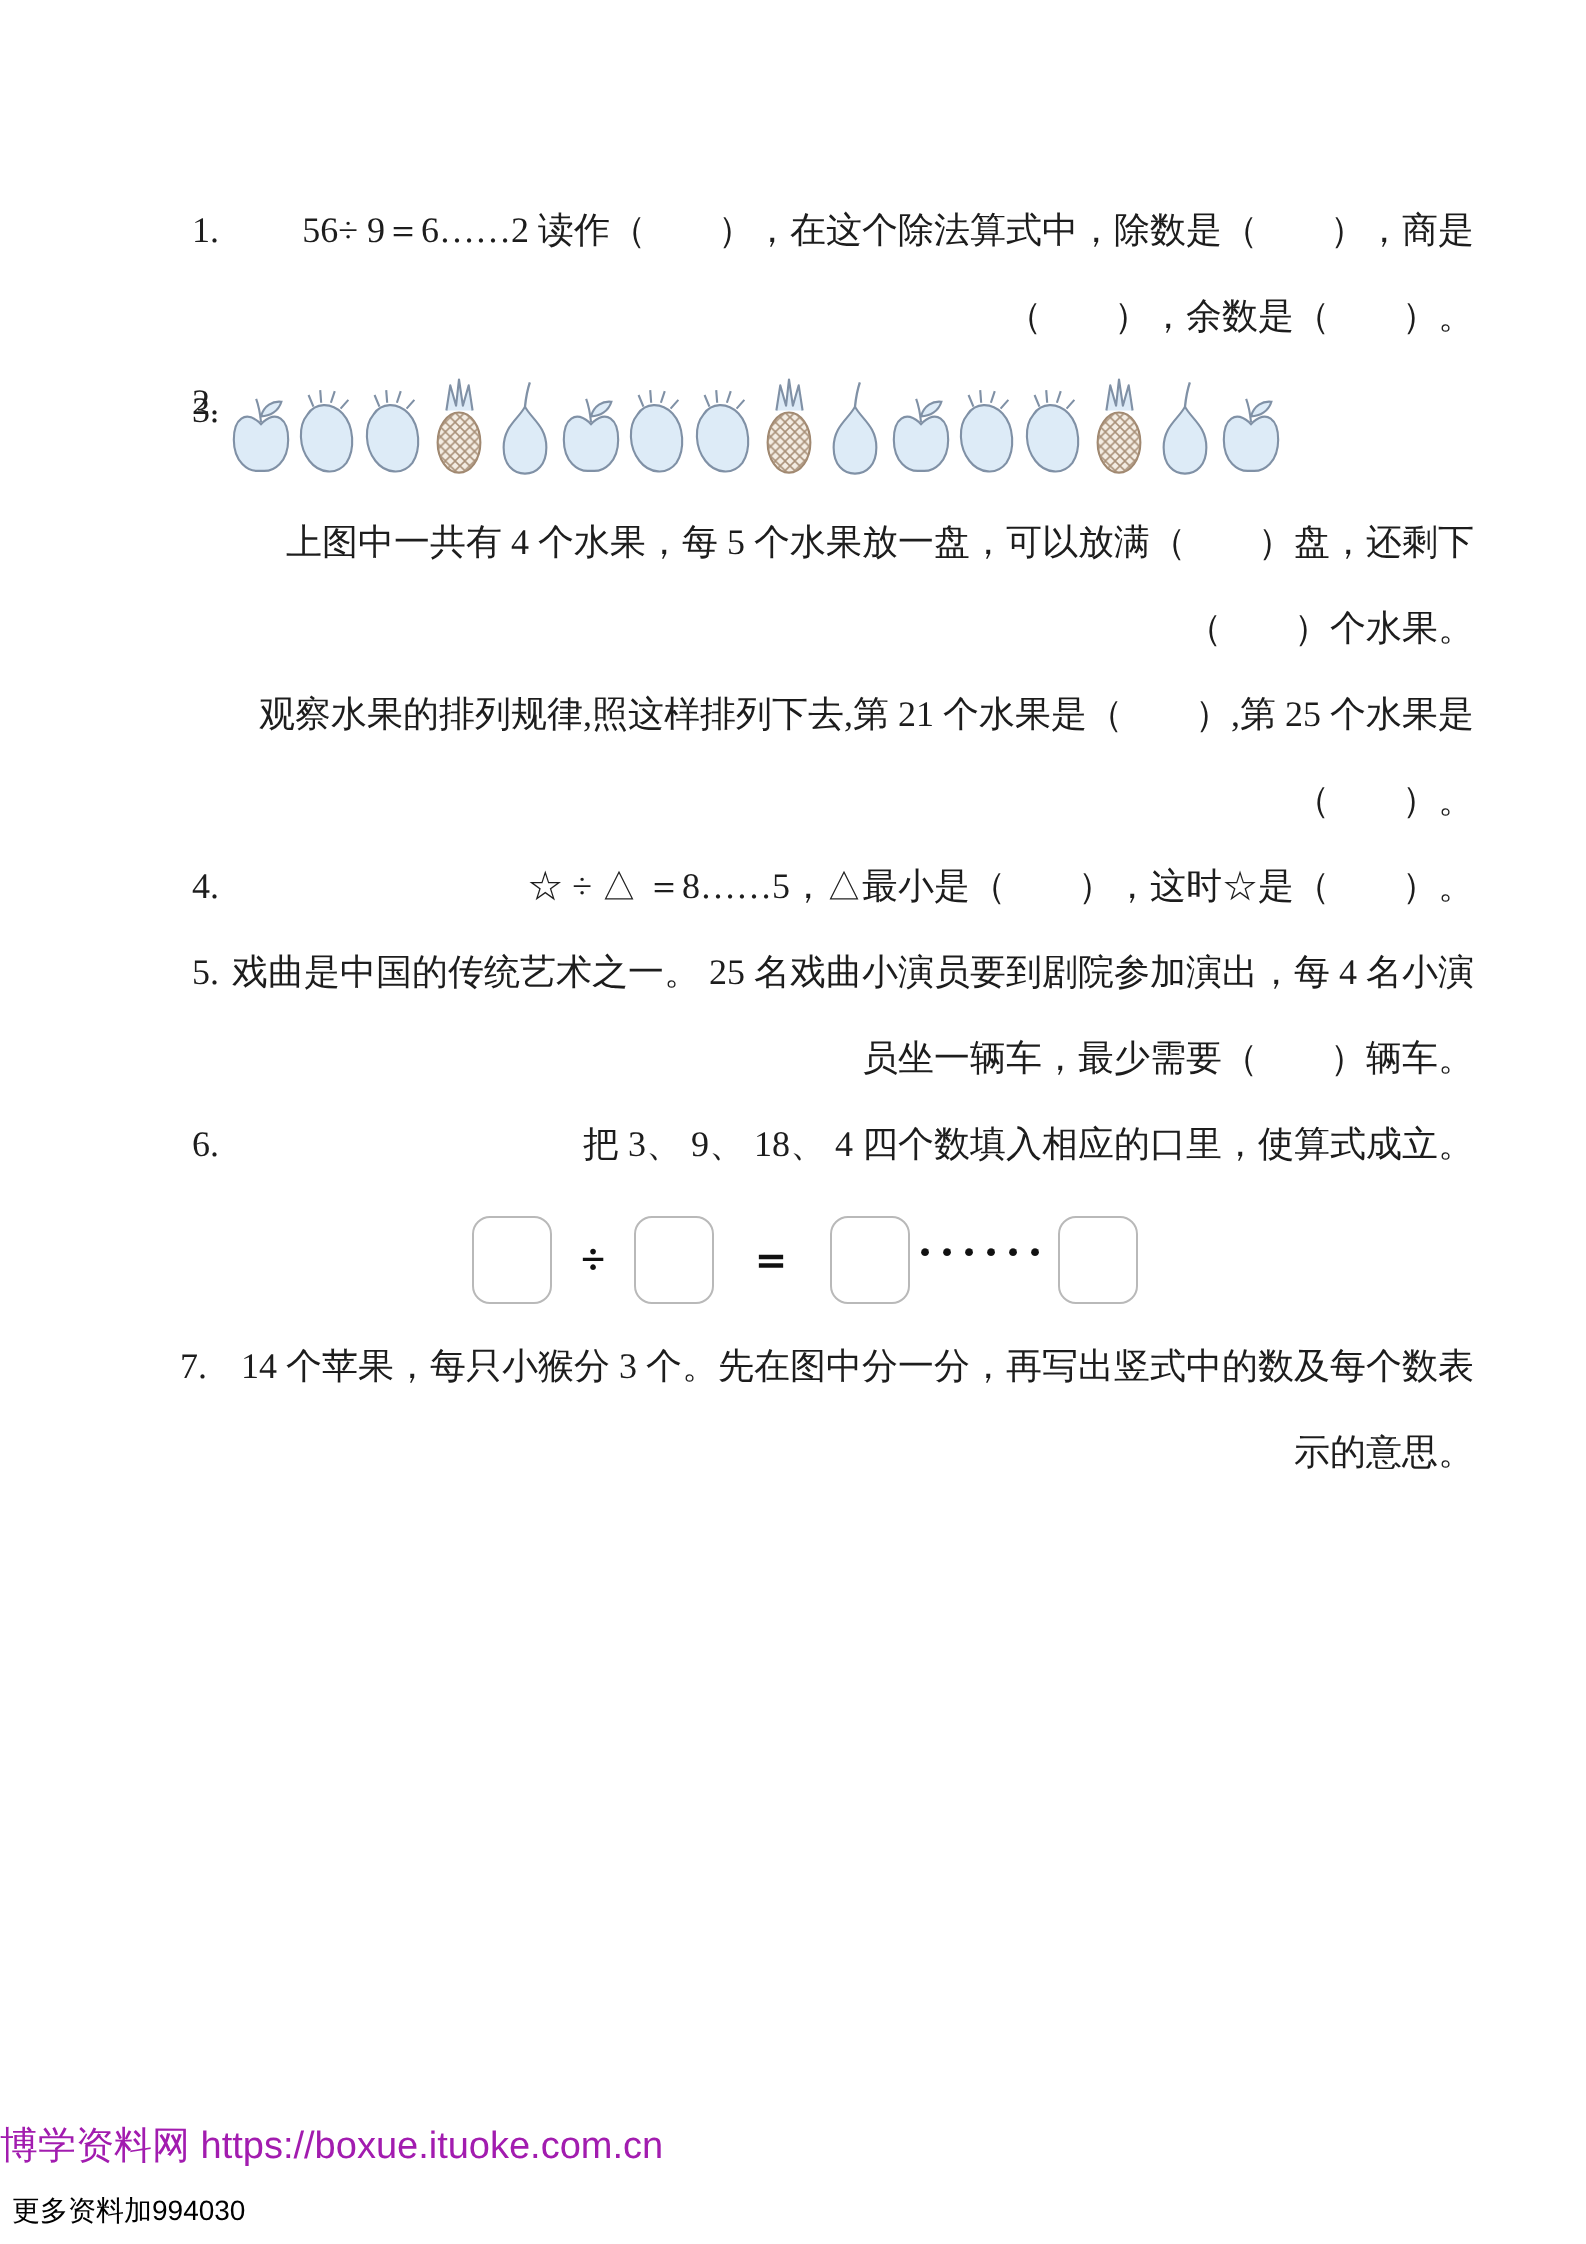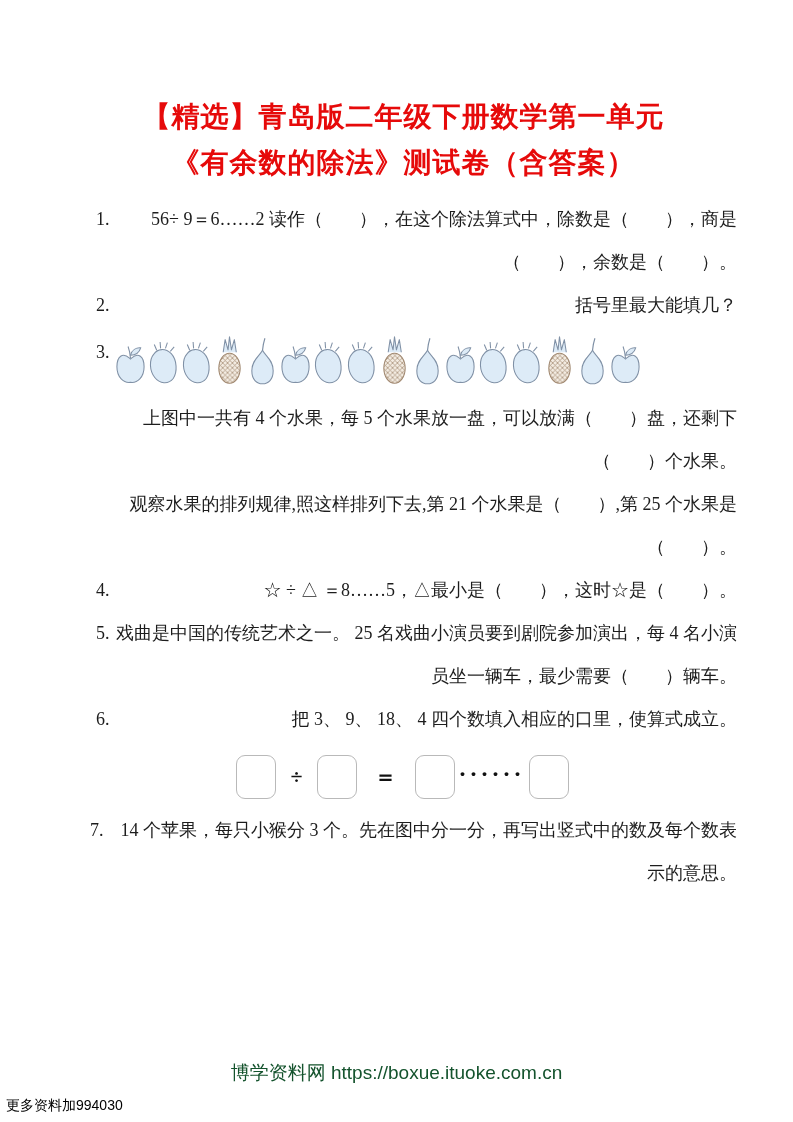--- a/index.html
+++ b/index.html
@@ -54,23 +54,22 @@
   .gap-wide { padding:0 18px; }
 
   .page-number {
     position:absolute; left:0; right:0; top:1030px;
     text-align:center;
     font-family:"DejaVu Sans Mono", monospace;
     font-size:13px; font-weight:bold; color:#2b2b2b;
   }
   .footer-site {
     position:absolute; left:0; right:0; top:1060px;
-    text-align:center;
     font-family:"Liberation Sans", sans-serif;
-    font-size:19px; color:#14532d;
+    font-size:19px; color:#a21caf;
   }
   .watermark {
     position:absolute; left:6px; top:1097px;
     font-family:"Liberation Sans", sans-serif;
     font-size:14px; color:#000000;
   }
   .svg-defs { position:absolute; width:0; height:0; overflow:hidden; }
 </style>
 </head>
 <body>
@@ -97,35 +96,30 @@
     <symbol id="fruit-pear" viewBox="0 0 34 56">
       <path d="M17 17 C 14 23, 6 27, 6 38 C 6 47, 11 51.5, 17 51.5 C 23 51.5, 28 47, 28 38 C 28 27, 20 23, 17 17 Z" fill="#ddebf7" stroke="#8091a6" stroke-width="1.1"></path>
       <path d="M17 17 C 17.5 12, 18 9, 19.5 4.5" fill="none" stroke="#8091a6" stroke-width="1.2"></path>
     </symbol>
   </defs>
 </svg>
 
 <div class="page">
   <div class="content">
 
-    <div class="title-block">
-      <div class="title-line">【精选】青岛版二年级下册数学第一单元</div>
-      <div class="title-line">《有余数的除法》测试卷（含答案）</div>
-    </div>
 
 
     <div class="question">
       <span class="q-num">1.</span>
       <div class="q-body">56÷ 9＝6……2 读作（　　），在这个除法算式中，除数是（　　），商是（　　），余数是（　　）。</div>
     </div>
 
     <div class="question">
       <span class="q-num">2.</span>
       <div class="q-body">
-        <div>括号里最大能填几？</div>
       </div>
     </div>
 
     <div class="question">
       <span class="q-num">3.</span>
       <div class="q-body">
         <div class="fruits-row" id="fruits-row">
             <svg class="fruit" viewBox="0 0 34 56">
               <use href="#fruit-apple"></use>
             </svg>

